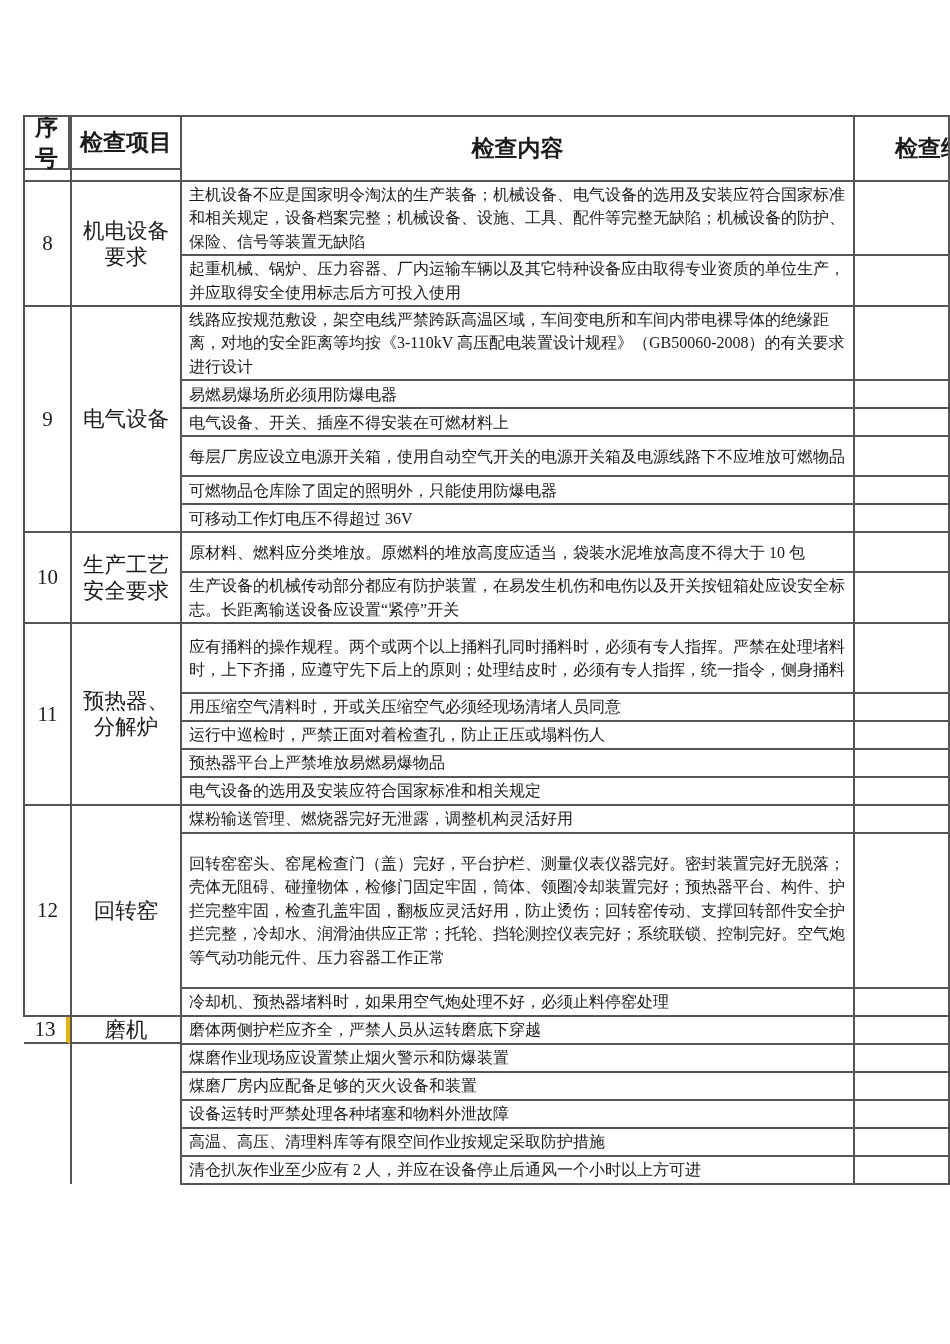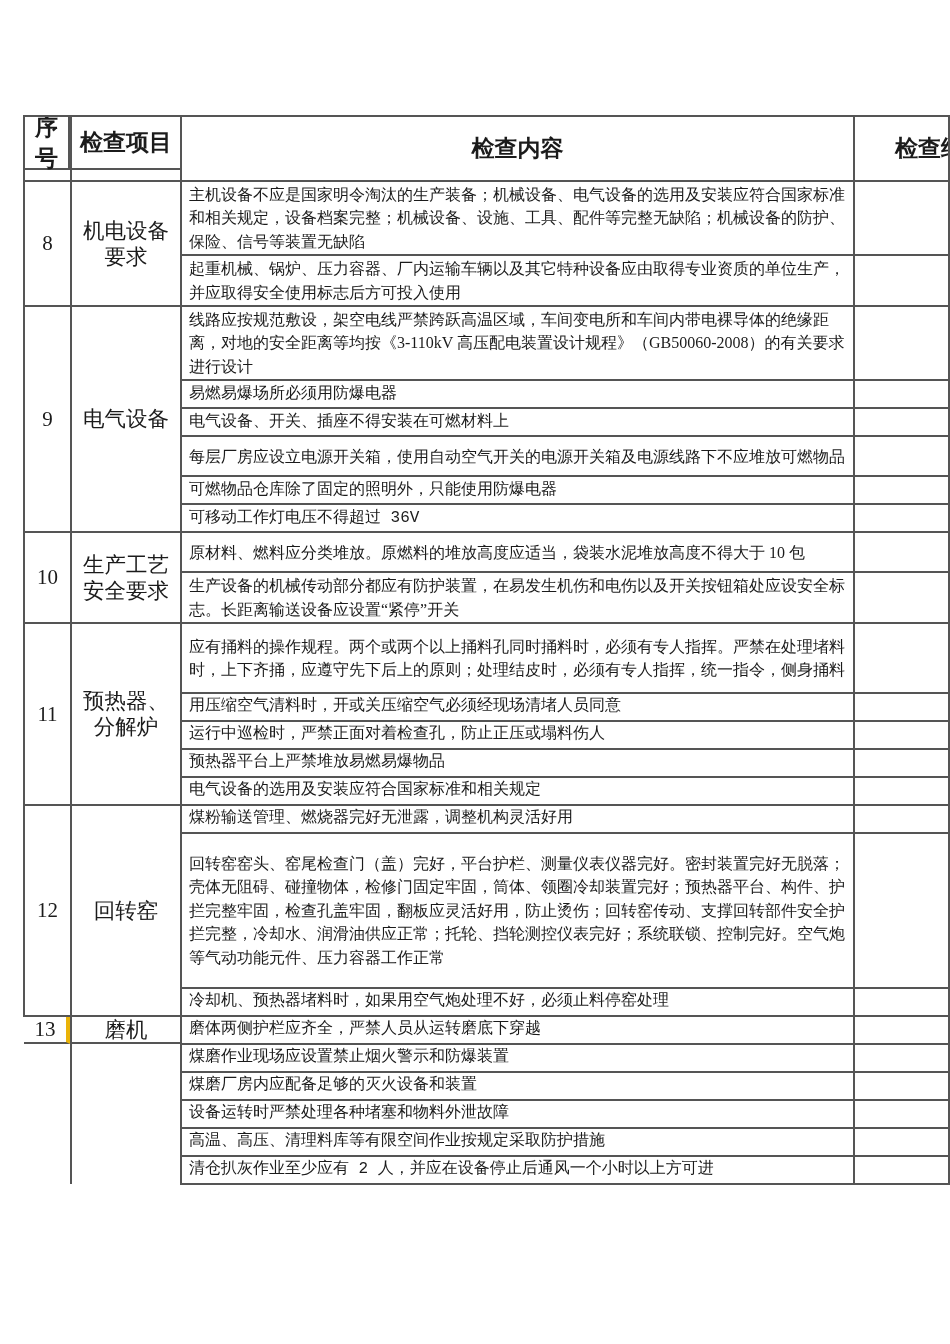--- a/index.html
+++ b/index.html
@@ -43,21 +43,21 @@
     text-align:center;vertical-align:middle;
     font-size:21.5px;line-height:26px;
     padding:11px 7px;
   }
   td.content-cell{
     font-size:16px;line-height:23.4px;
     text-align:left;vertical-align:middle;
     padding:1px 5px 1px 7px;
   }
   td.result-cell{padding:0;}
-  .hl1{height:28px;font-family:Liberation Mono, monospace;}
+  .hl1{height:28px;}
   .hl2{height:40px;}
   .hl3{height:70px;}
   .hl7{height:155px;}
   
   td.pb{
     border-bottom:none;vertical-align:top;padding:0;
   }
   td.pb-no{border-left:none;}
   .mini{
     height:27px;box-sizing:border-box;

